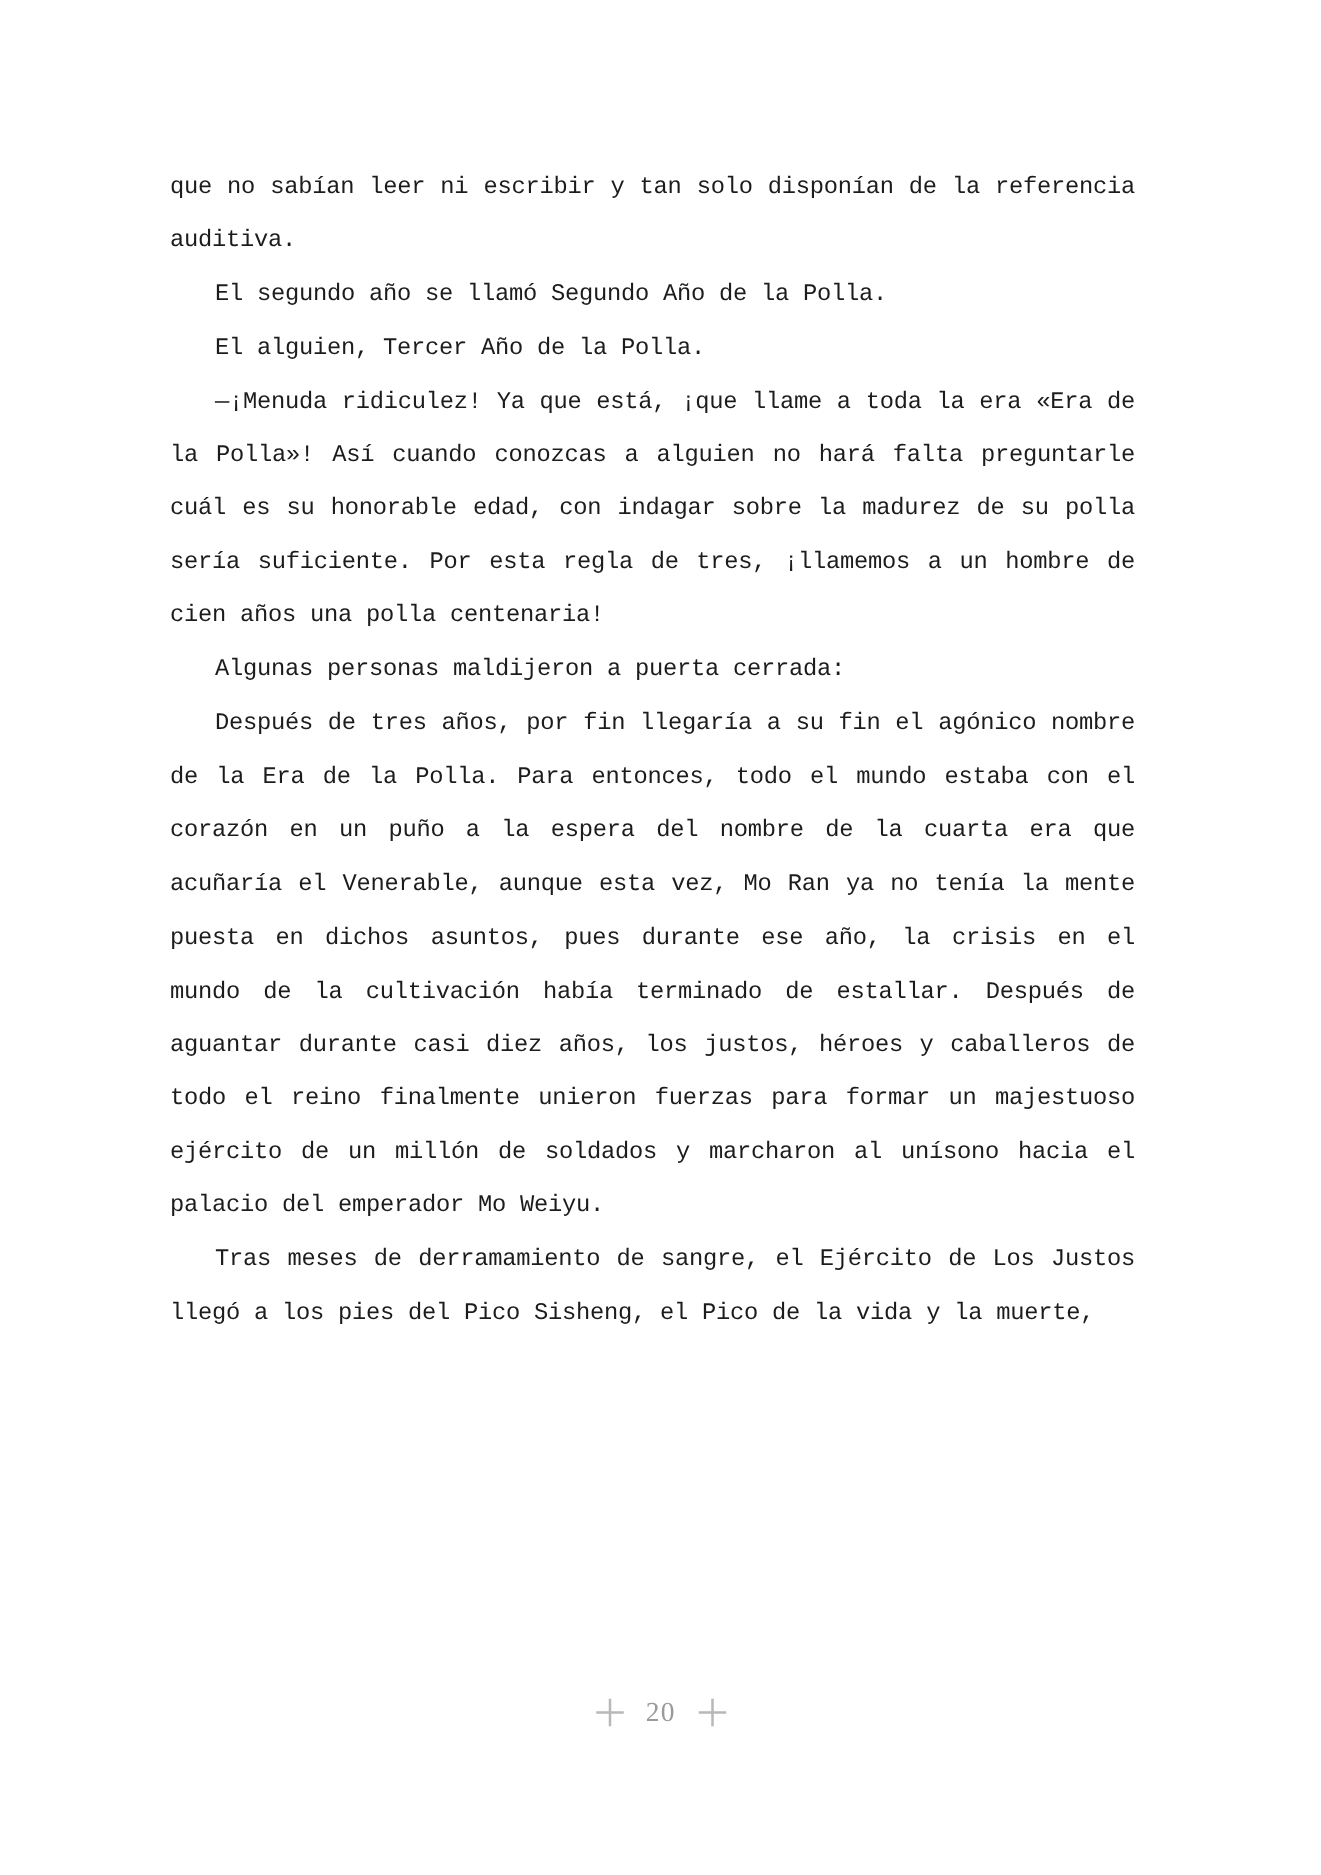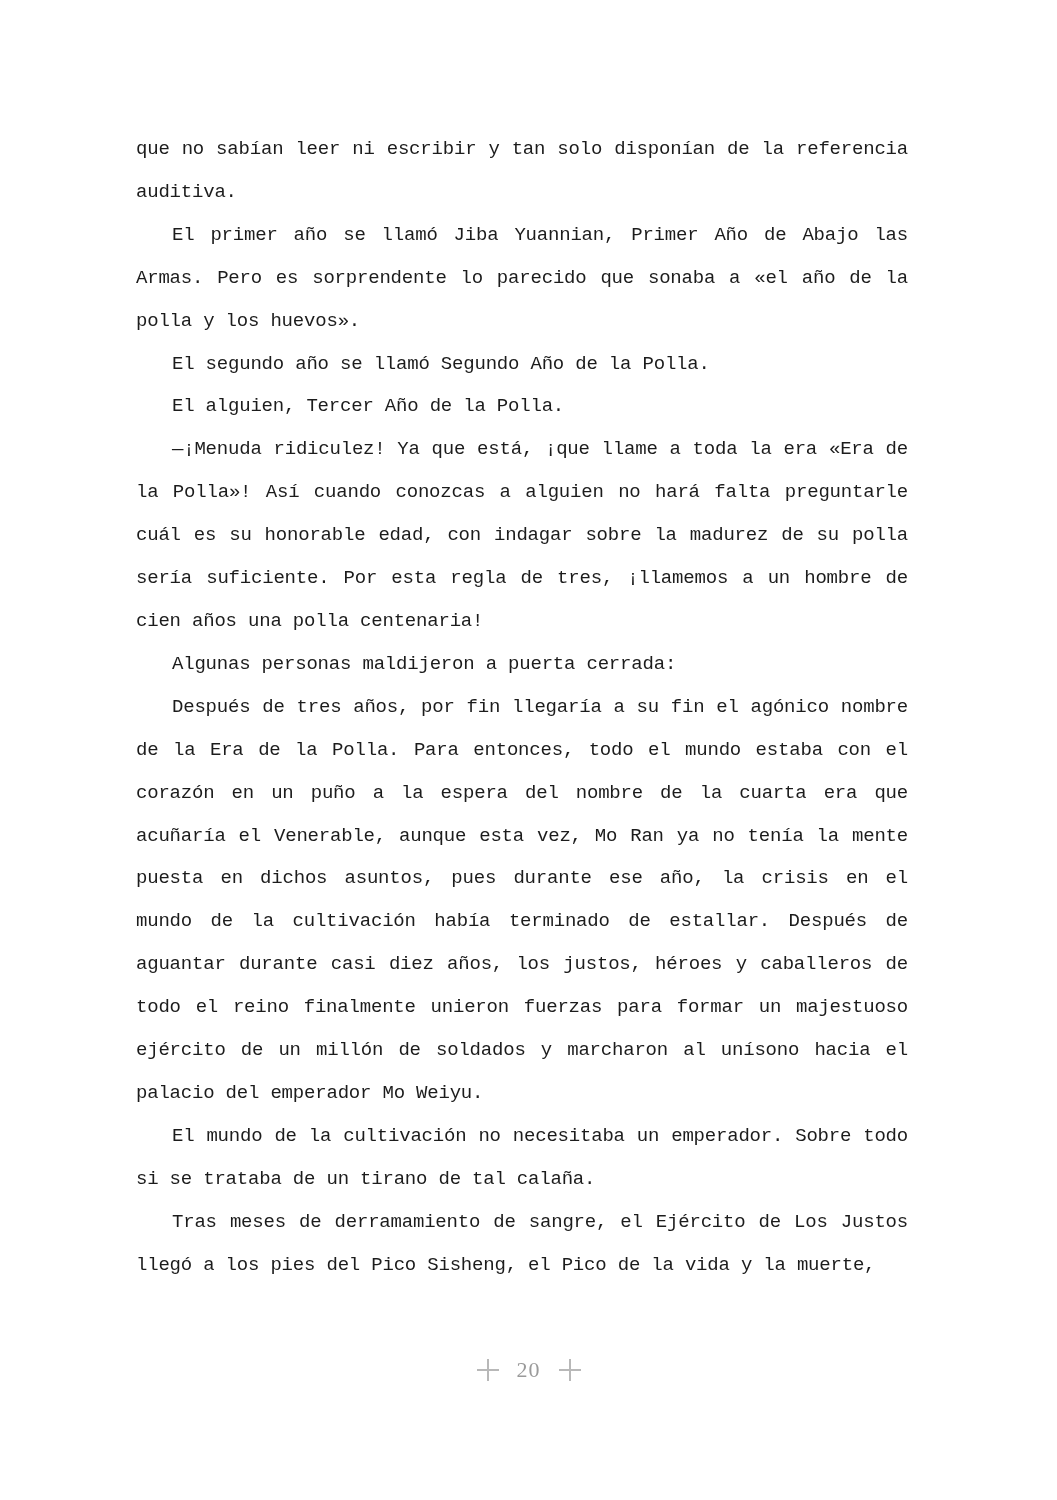--- a/index.html
+++ b/index.html
@@ -77,27 +77,25 @@
       letter-spacing: 1px;
       line-height: 22px;
     }
   </style>
 </head>
 <body>
 
 <div class="page">
   <div class="text-block">
     <p class="no-indent">que no sabían leer ni escribir y tan solo disponían de la referencia auditiva.</p>
-    <p>El primer año se llamó Jiba Yuannian, Primer Año de Abajo las Armas. Pero es sorprendente lo parecido que sonaba a «el año de la polla y los huevos».</p>
     <p>El segundo año se llamó Segundo Año de la Polla.</p>
     <p>El alguien, Tercer Año de la Polla.</p>
     <p>—¡Menuda ridiculez! Ya que está, ¡que llame a toda la era «Era de la Polla»! Así cuando conozcas a alguien no hará falta preguntarle cuál es su honorable edad, con indagar sobre la madurez de su polla sería suficiente. Por esta regla de tres, ¡llamemos a un hombre de cien años una polla centenaria!</p>
     <p>Algunas personas maldijeron a puerta cerrada:</p>
     <p>Después de tres años, por fin llegaría a su fin el agónico nom­bre de la Era de la Polla. Para entonces, todo el mundo estaba con el corazón en un puño a la espera del nombre de la cuarta era que acuñaría el Venerable, aunque esta vez, Mo Ran ya no tenía la men­te puesta en dichos asuntos, pues durante ese año, la crisis en el mundo de la cultivación había terminado de estallar. Después de aguantar durante casi diez años, los justos, héroes y caballeros de todo el reino finalmente unieron fuerzas para formar un majestuo­so ejército de un millón de soldados y marcharon al unísono hacia el palacio del emperador Mo Weiyu.</p>
-    <p>El mundo de la cultivación no necesitaba un emperador. Sobre todo si se trataba de un tirano de tal calaña.</p>
     <p>Tras meses de derramamiento de sangre, el Ejército de Los Jus­tos llegó a los pies del Pico Sisheng, el Pico de la vida y la muerte,</p>
   </div>
 
   <div class="footer">
     <span class="plus-icon"></span>
     <span class="page-number">20</span>
     <span class="plus-icon"></span>
   </div>
 </div>
 

